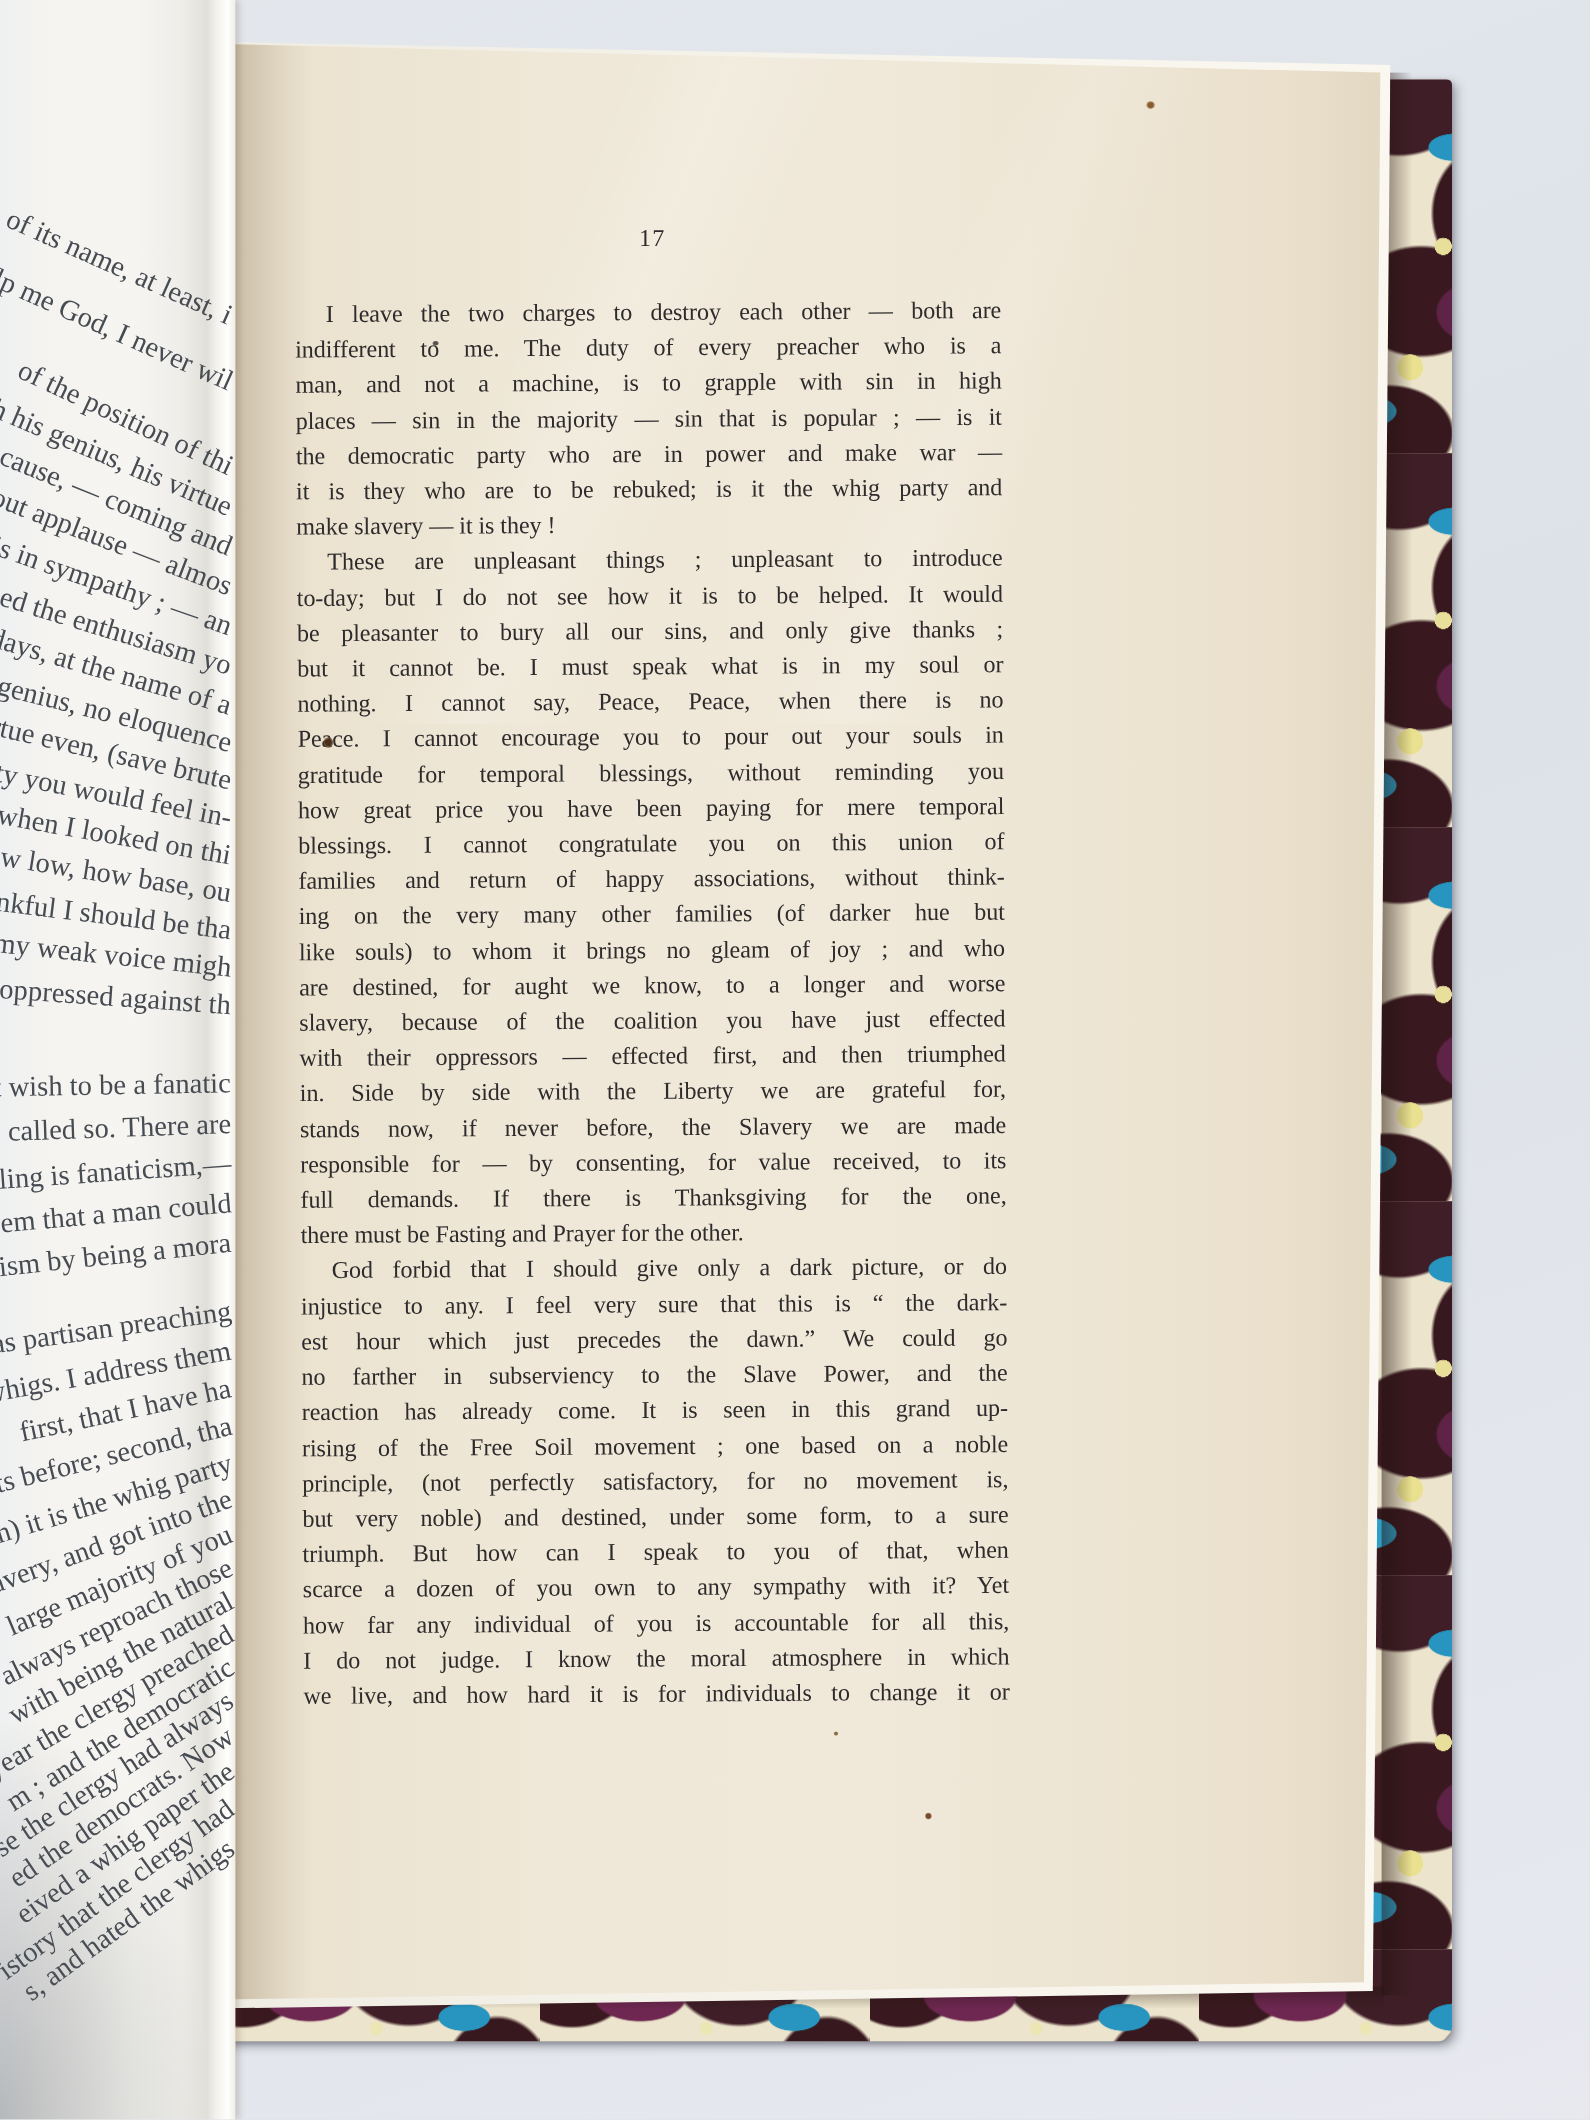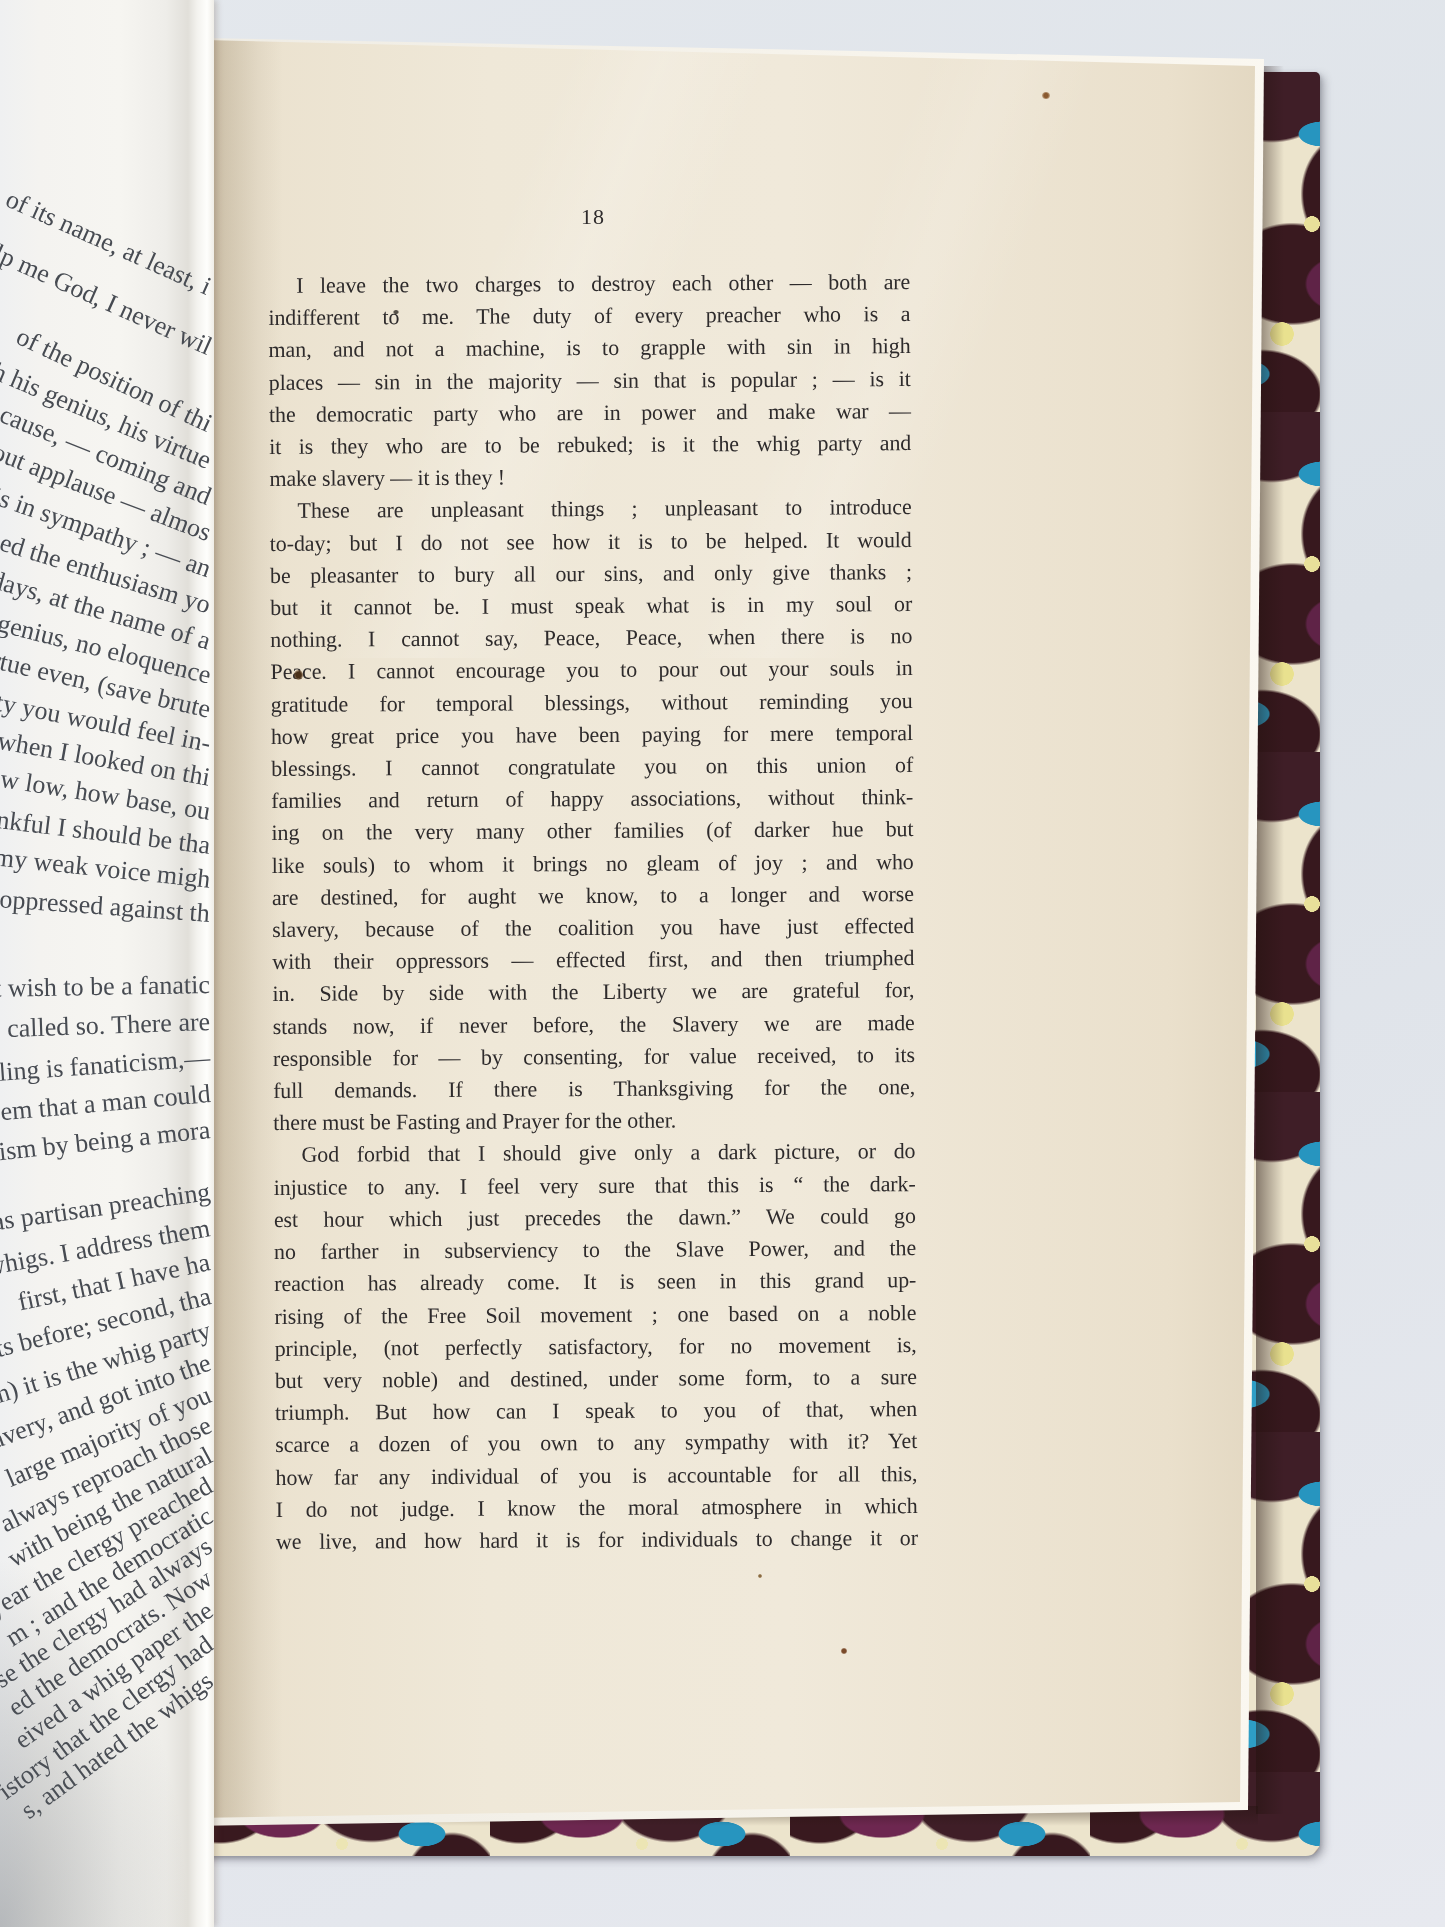--- a/index.html
+++ b/index.html
@@ -117,21 +117,21 @@
 
   <div class="board"></div>
   <div class="shade-right"></div>
   <div class="shade-bottom"></div>
 
   <div class="page-edges"></div>
 
   <div class="main-page">
     <div class="sheen"></div>
     <div class="gutter-shade"></div>
-    <div class="page-number">18</div>
+    <div class="page-number">17</div>
     <div class="text-block">
         <div class="pline first">I leave the two charges to destroy each other — both are</div>
         <div class="pline">indifferent to me.  The duty of every preacher who is a</div>
         <div class="pline">man, and not a machine, is to grapple with sin in high</div>
         <div class="pline">places — sin in the majority — sin that is popular ; — is it</div>
         <div class="pline">the democratic party who are in power and make war —</div>
         <div class="pline">it is they who are to be rebuked; is it the whig party and</div>
         <div class="pline lastln">make slavery — it is they !</div>
         <div class="pline first">These are unpleasant things ; unpleasant to introduce</div>
         <div class="pline">to-day; but I do not see how it is to be helped.  It would</div>

